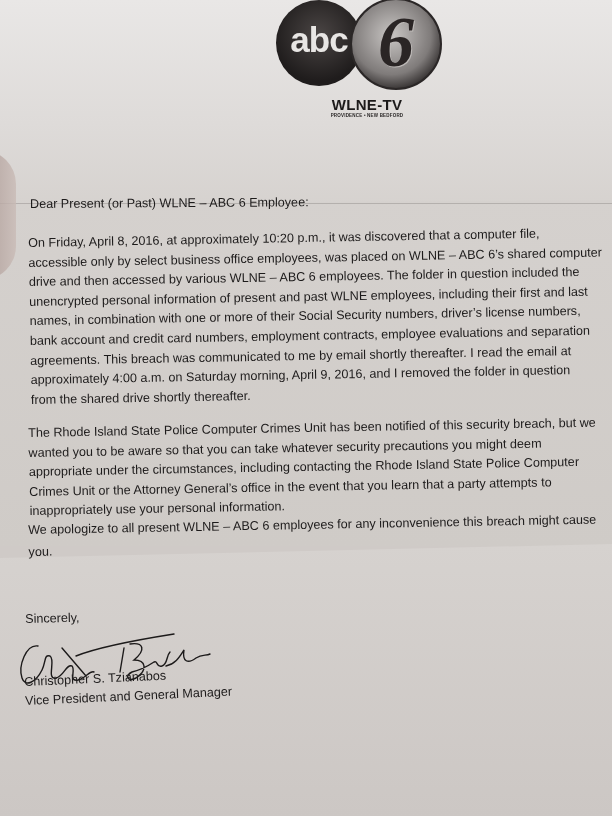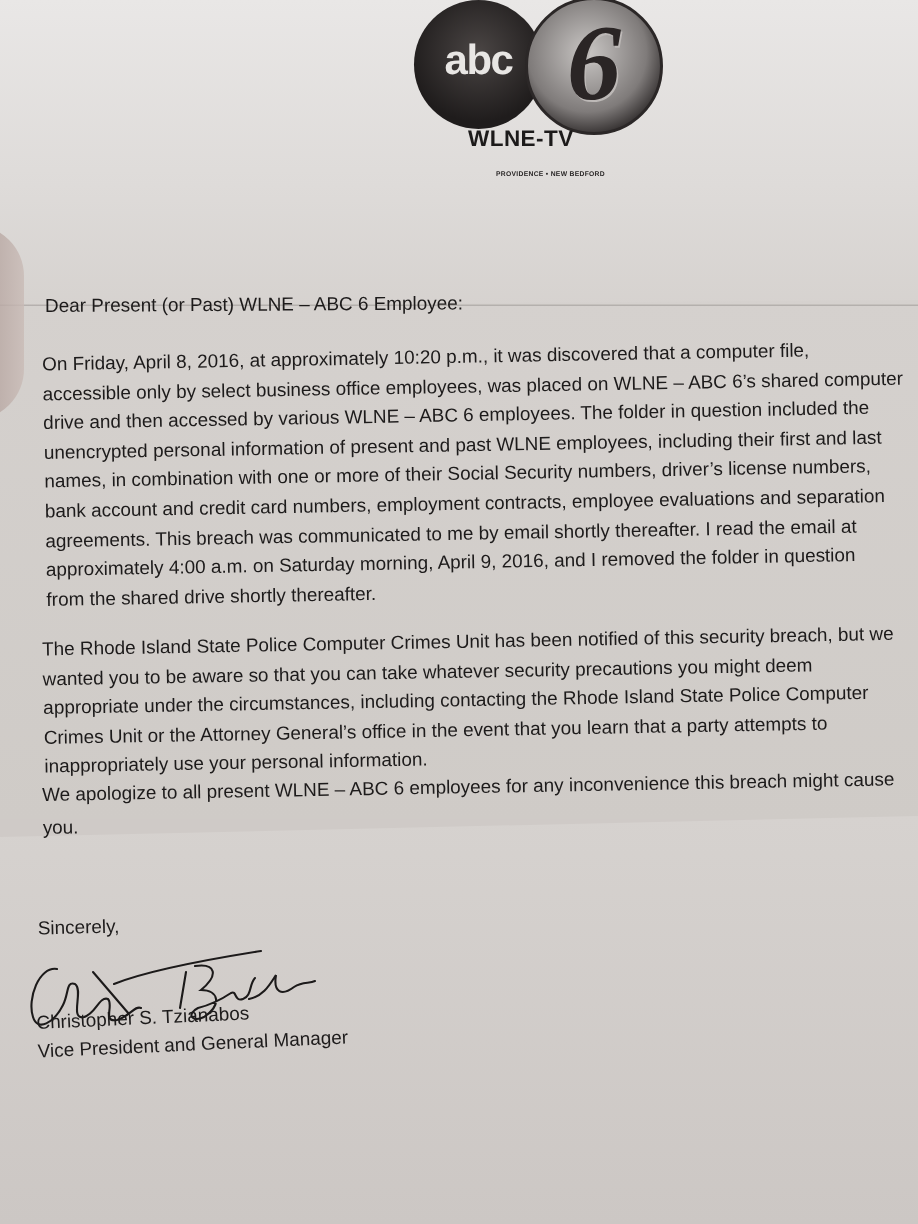--- a/index.html
+++ b/index.html
@@ -33,36 +33,36 @@
     }
     .logo {
       position: absolute; left: 276px; top: 0px; width: 160px; height: 92px;
     }
     .logo-circle-abc {
       position: absolute; left: 0; top: 0; width: 86px; height: 86px; border-radius: 50%;
       background: radial-gradient(circle at 50% 40%, #4a4544 0%, #1f1c1c 70%);
       display: flex; align-items: center; justify-content: center;
     }
     .logo-abc-text {
-      color: #e8e6e4; font-weight: bold; font-size: 28px; letter-spacing: -1px;
+      color: #e8e6e4; font-weight: bold; font-size: 35px; letter-spacing: -1px;
       font-family: "Liberation Sans", sans-serif; margin-top: -6px;
     }
     .logo-circle-6 {
       position: absolute; left: 74px; top: -2px; width: 88px; height: 88px; border-radius: 50%;
       background: radial-gradient(circle at 45% 40%, #c9c6c4 0%, #7f7b7a 55%, #2a2626 80%);
       border: 2px solid #2b2727;
       display: flex; align-items: center; justify-content: center;
     }
     .logo-6-text {
       color: #2a2525; font-weight: bold; font-style: italic; font-size: 72px;
       font-family: "Liberation Serif", serif; line-height: 1; margin-top: -4px;
       text-shadow: 1px 1px 0 #bdb9b7;
     }
     .station {
-      position: absolute; left: 312px; top: 84px; width: 110px; text-align: left;
+      position: absolute; left: 312px; top: 96px; width: 110px; text-align: center;
       font-weight: bold; font-size: 15px; color: #1c1a1a; letter-spacing: 0.3px;
     }
     .station-sub {
       position: absolute; left: 320px; top: 113px; width: 94px; text-align: center;
       font-size: 4.5px; font-weight: bold; color: #2a2727; letter-spacing: 0.2px;
     }
     .text {
       position: absolute; color: #1d1b1b; font-size: 12.6px;
       font-family: "Liberation Sans", sans-serif;
       transform-origin: left top;

